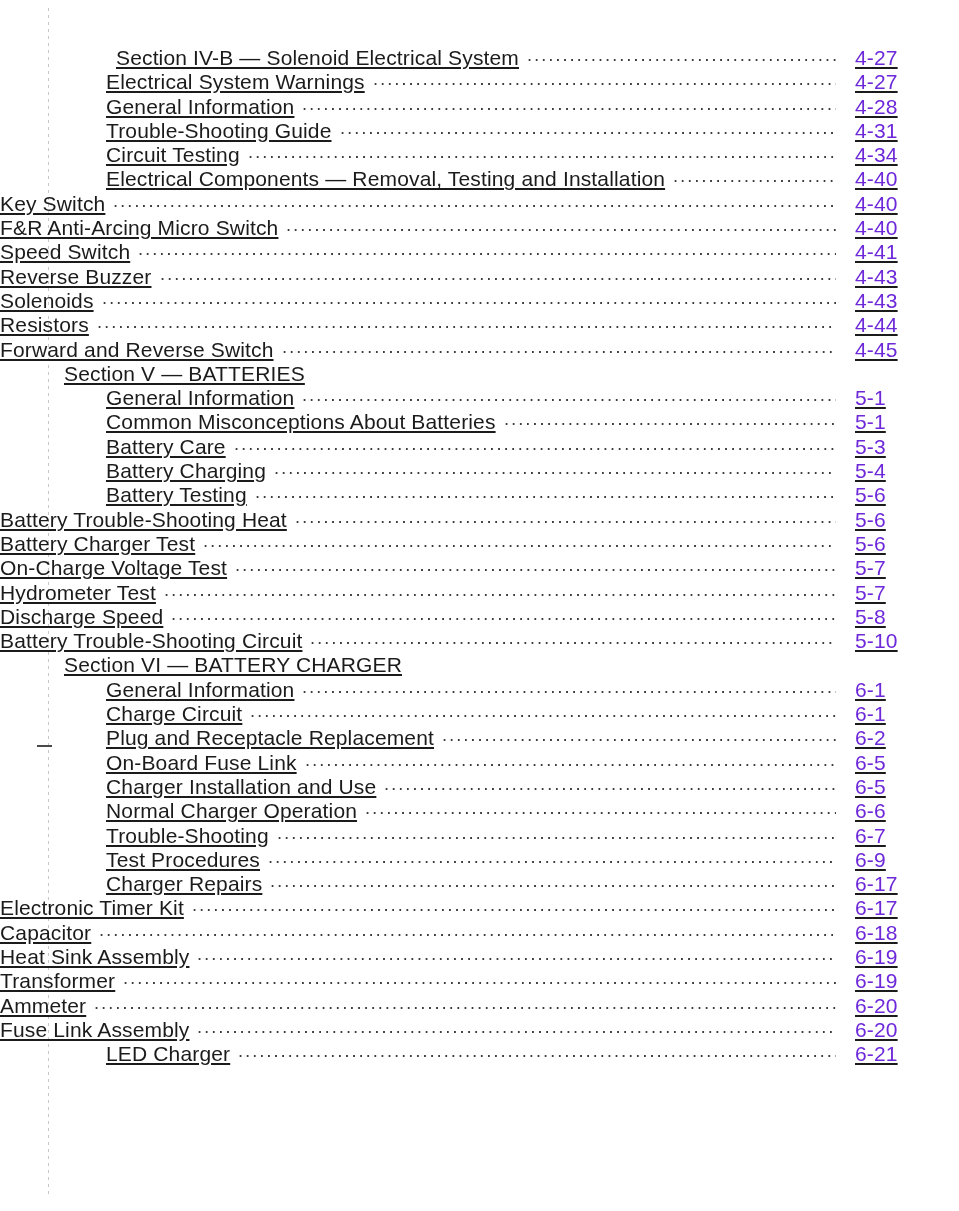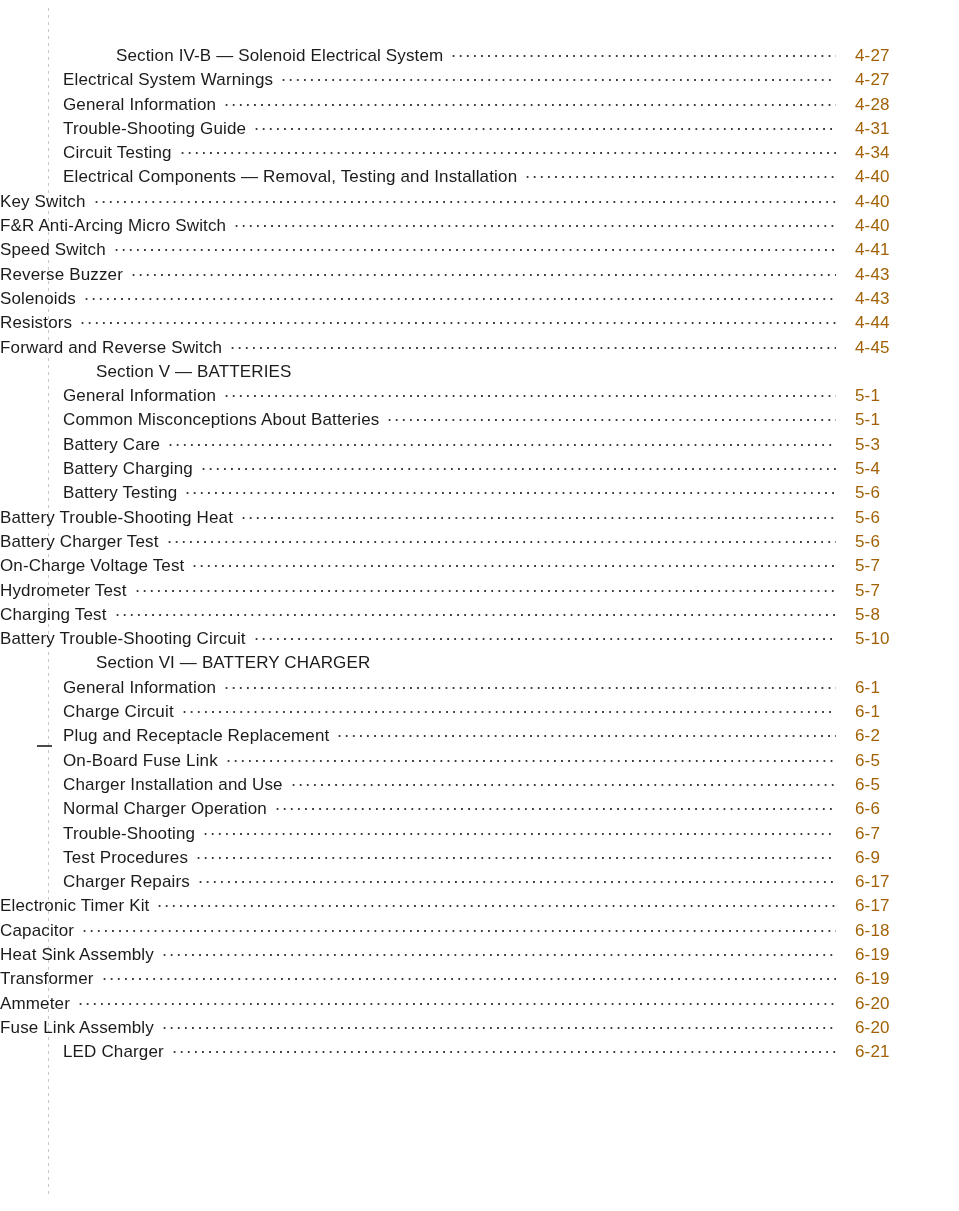--- a/index.html
+++ b/index.html
@@ -49,30 +49,31 @@
     position: absolute;
     left: 0;
     top: 44px;
     width: 959px;
   }
 
   .toc-row {
     display: flex;
     align-items: baseline;
     height: 24.3px;
-    font-size: 17px;
+    font-size: 21px;
     letter-spacing: 0.15px;
     color: #1b1b1b;
     white-space: nowrap;
+    text-decoration: underline;
   }
 
   
-  .lvl-section  { padding-left: 96px; justify-content: center; }
+  .lvl-section  { padding-left: 64px; justify-content: center; }
   .lvl-sec-b    { padding-left: 116px; }
-  .lvl-1        { padding-left: 63px; }
+  .lvl-1        { padding-left: 106px; }
   .lvl-2        { }
 
   .entry-title {
     flex: 0 0 auto;
     padding-right: 7px;
   }
 
   .leader {
     flex: 1 1 auto;
     position: relative;
@@ -92,21 +93,21 @@
     background-repeat: repeat-x;
     background-position: left bottom;
   }
   .leader.hidden::before { display: none; }
 
   .page-num {
     flex: 0 0 auto;
     width: 104px;
     text-align: left;
     padding-left: 13px;
-    color: #a16207;
+    color: #6d28d9;
   }
 
   
   .toc-row.section .leader::before { display: none; }
 </style>
 </head>
 <body>
 
 <div id="page">
 
@@ -223,21 +224,21 @@
         <span class="entry-title">On-Charge Voltage Test</span>
         <span class="leader"></span>
         <span class="page-num">5-7</span>
       </div>
       <div class="toc-row lvl-2">
         <span class="entry-title">Hydrometer Test</span>
         <span class="leader"></span>
         <span class="page-num">5-7</span>
       </div>
       <div class="toc-row lvl-2">
-        <span class="entry-title">Charging Test</span>
+        <span class="entry-title">Discharge Speed</span>
         <span class="leader"></span>
         <span class="page-num">5-8</span>
       </div>
       <div class="toc-row lvl-2">
         <span class="entry-title">Battery Trouble-Shooting Circuit</span>
         <span class="leader"></span>
         <span class="page-num">5-10</span>
       </div>
       <div class="toc-row lvl-section section">
         <span class="entry-title">Section VI — BATTERY  CHARGER</span>

